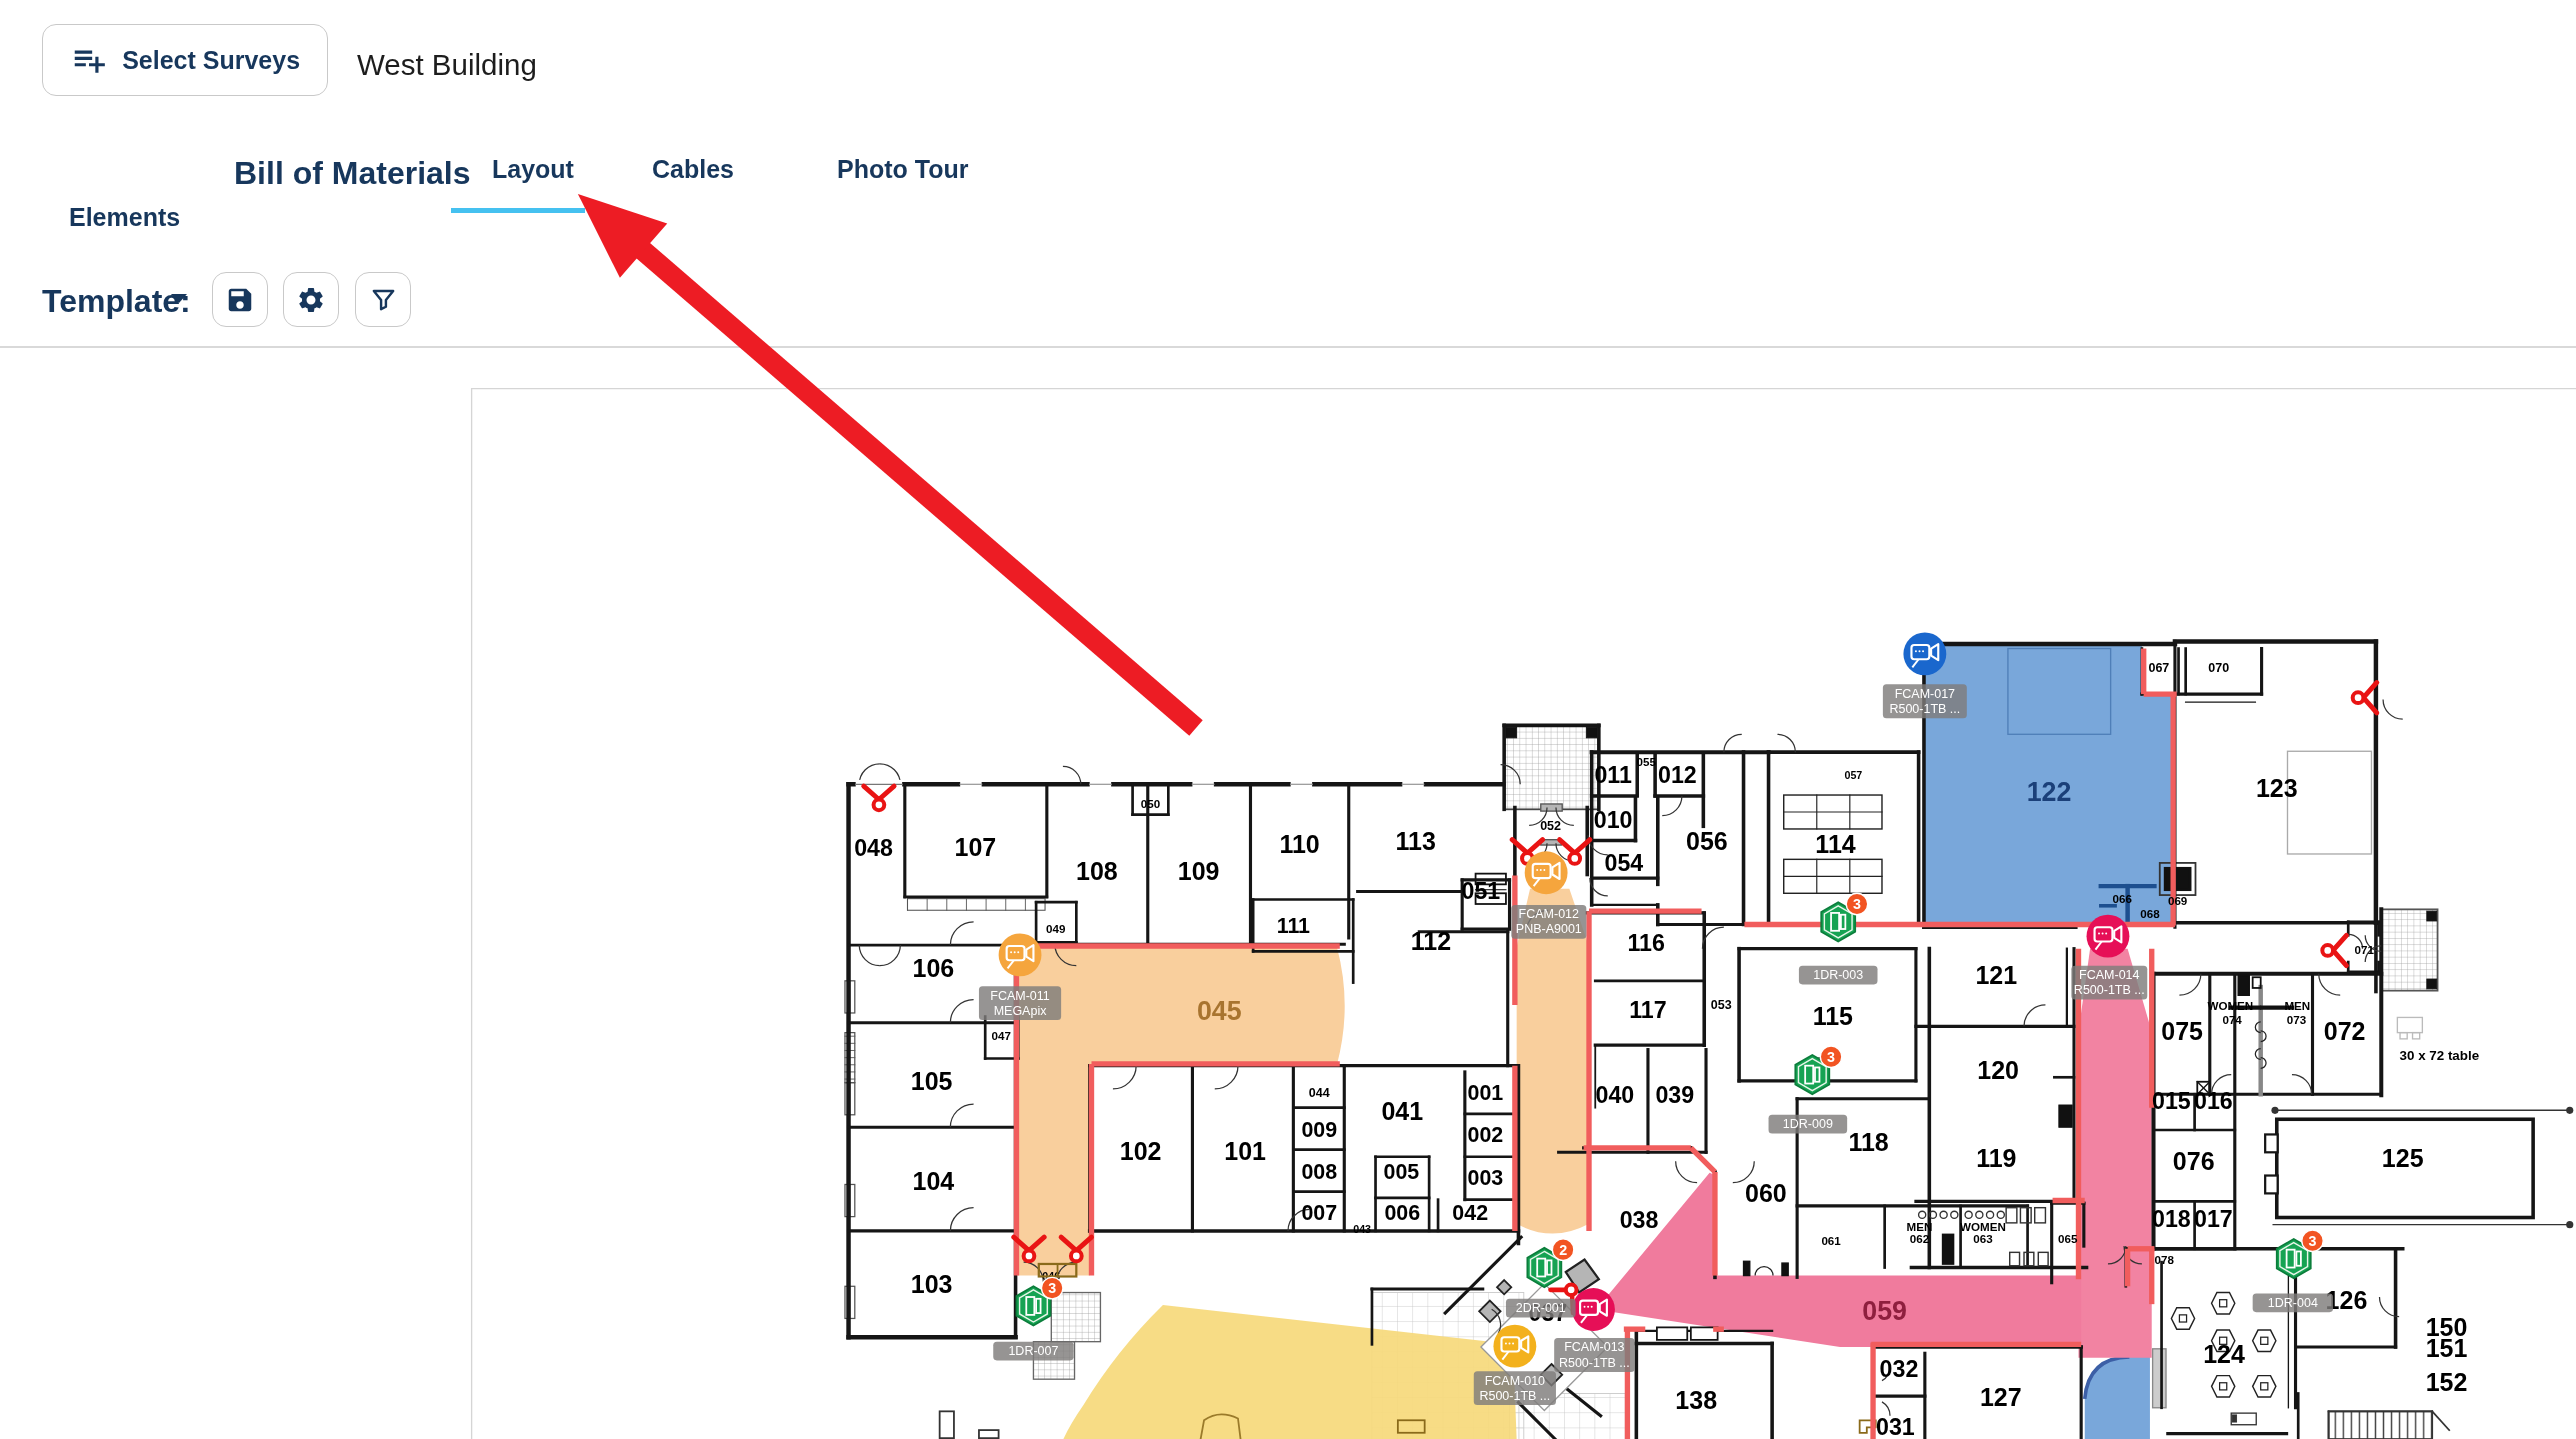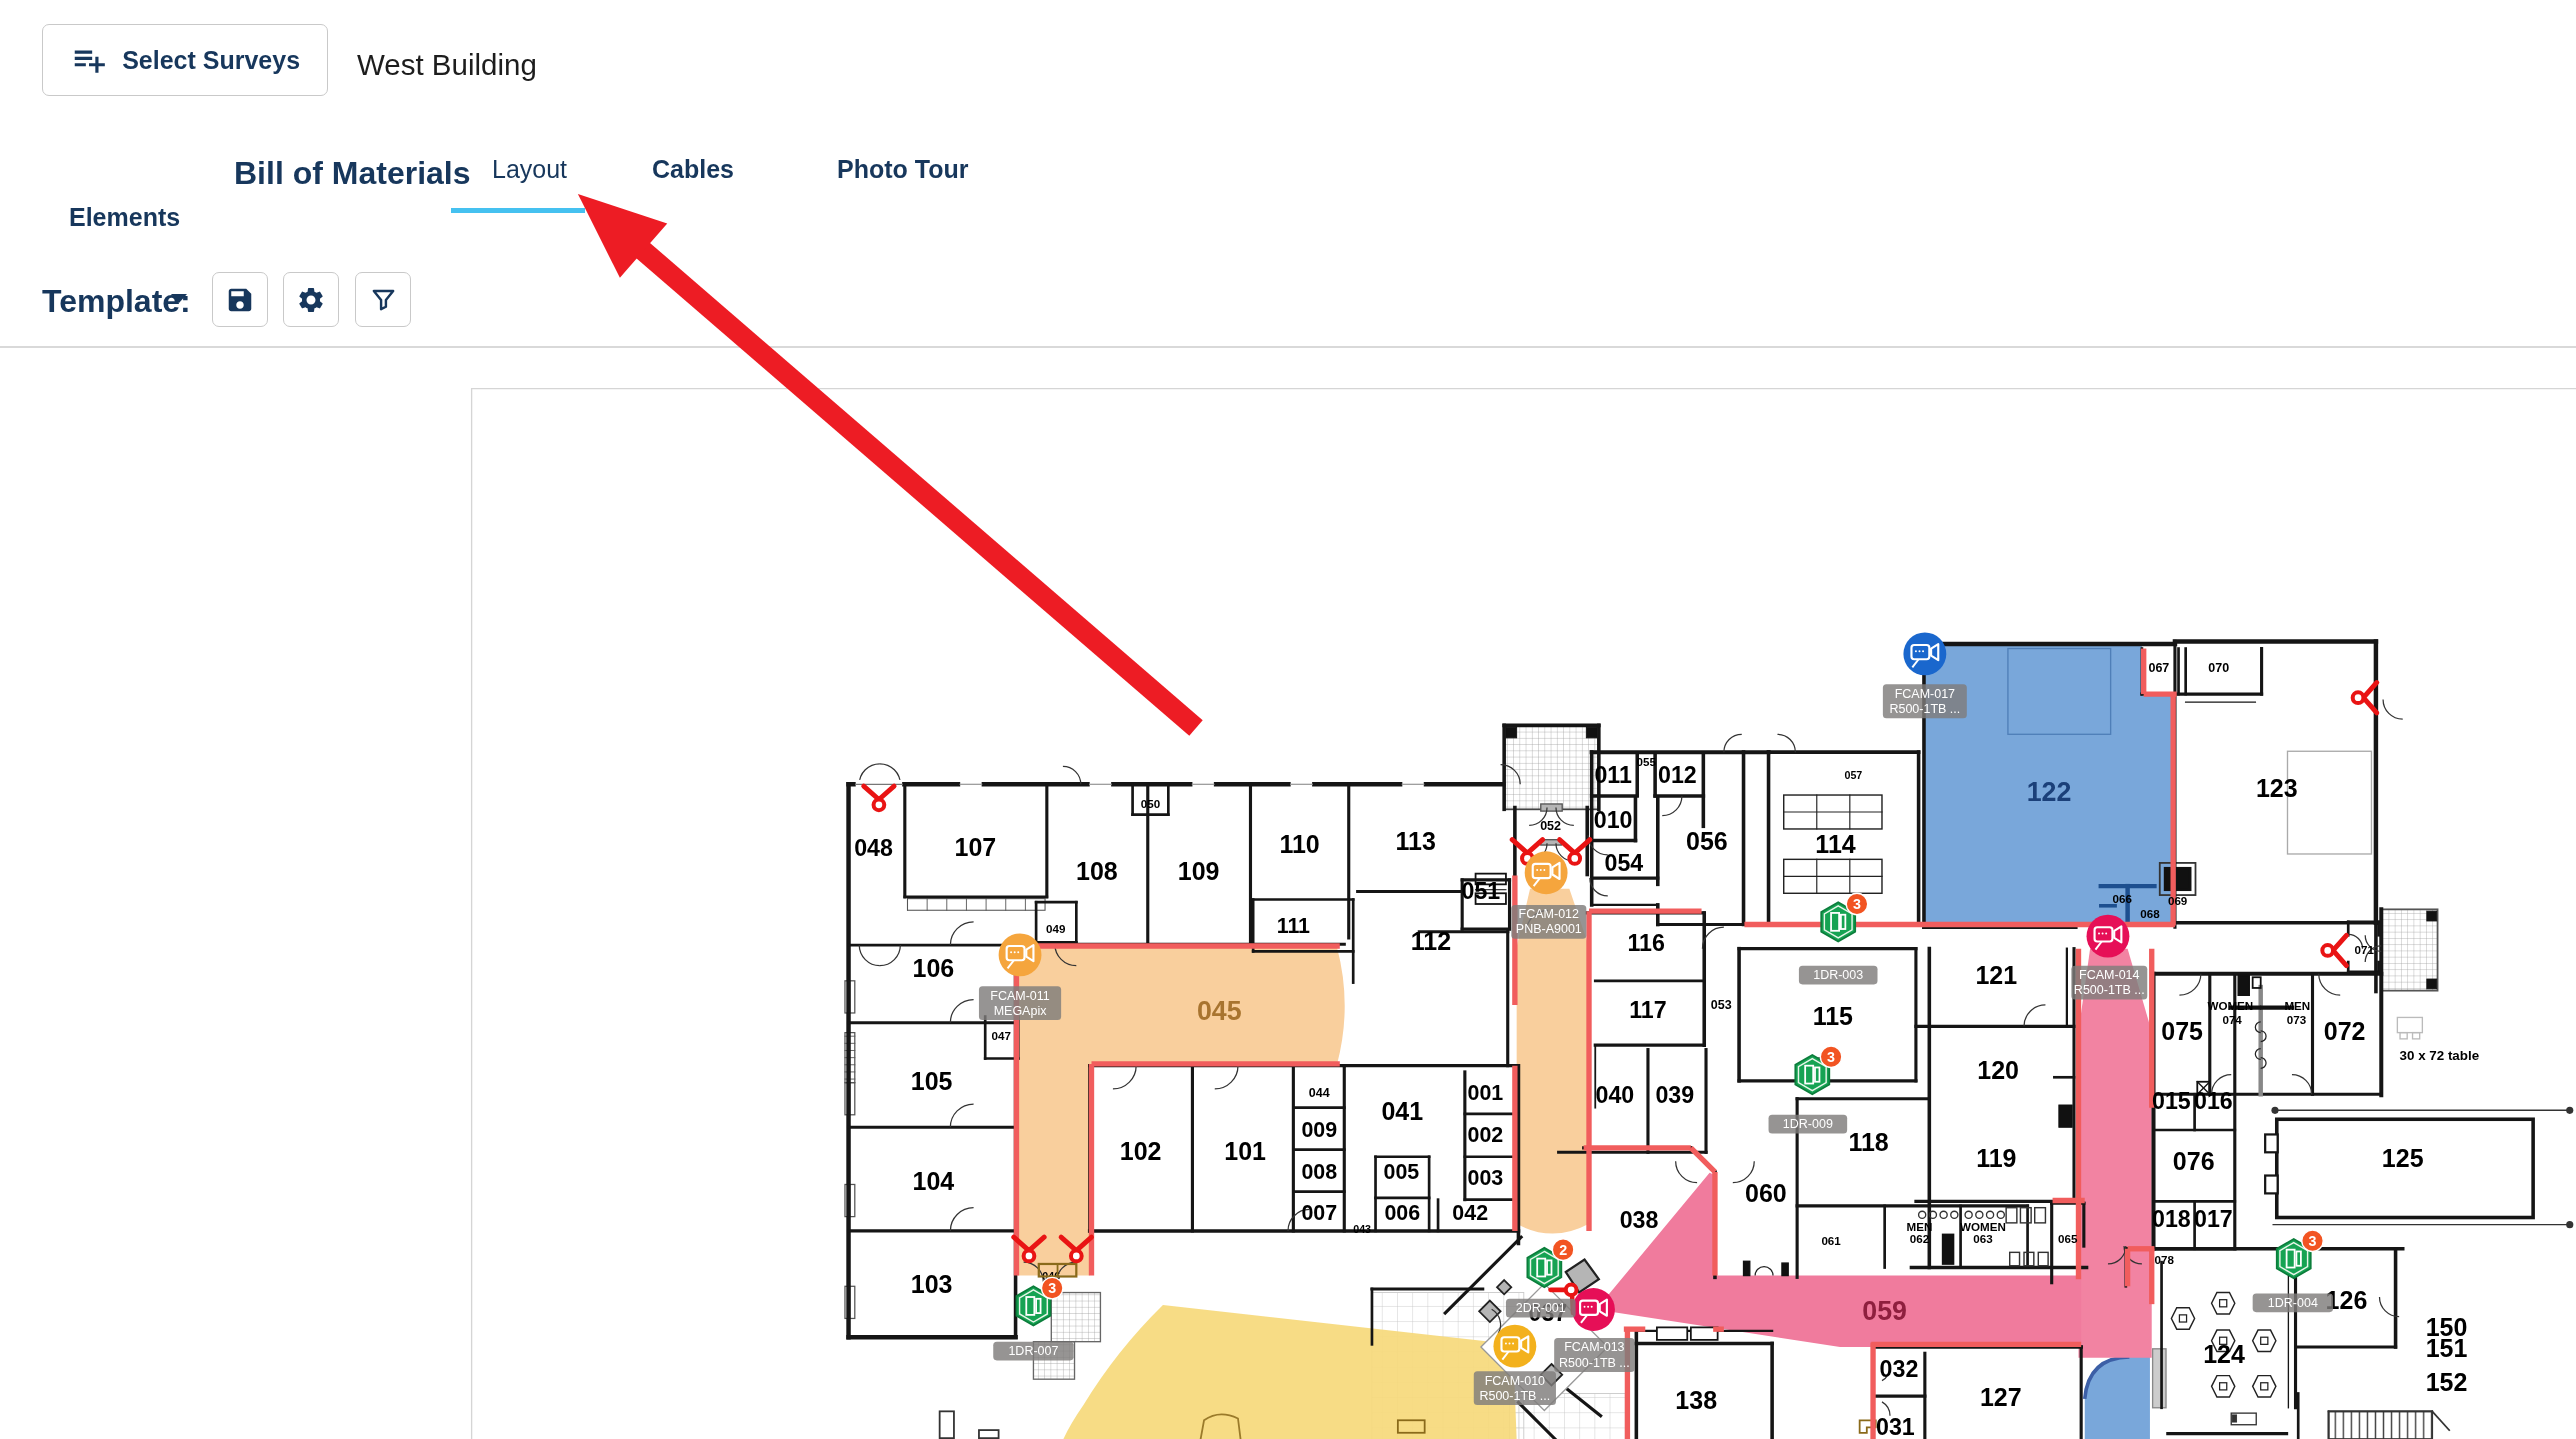--- a/index.html
+++ b/index.html
@@ -1,33 +1,33 @@
 <!DOCTYPE html>
 <html style="font-size:14.3px"><head><meta charset="utf-8">
 <style>
 html,body{margin:0;padding:0;width:2576px;height:1440px;background:#fff;overflow:hidden;}
 body{font-family:"Liberation Sans",sans-serif;position:relative;}
 .abs{position:absolute;}
-.btn{position:absolute;border:1.8px solid #c9c9c9;border-radius:7px;background:#fff;display:flex;align-items:center;justify-content:center;}
+.btn{position:absolute;border:1.8px solid #c9c9c9;border-radius:14px;background:#fff;display:flex;align-items:center;justify-content:center;}
 </style></head><body>
 
 <div class="btn" style="left:42px;top:24px;width:284px;height:70px;">
   <svg width="38" height="38" viewBox="0 0 24 24" style="margin-right:14.3px;">
       <path fill="#17375c" d="M14 10H3v2h11v-2zm0-4H3v2h11V6zm4 8v-4h-2v4h-4v2h4v4h2v-4h4v-2h-4zM3 16h7v-2H3v2z"></path>
     </svg>
   <span style="font-size:25px;font-weight:700;color:#17375c;">Select Surveys</span>
 </div>
 
 <div class="abs" style="left:357px;top:48px;font-size:29.5px;font-weight:400;color:#1d1d1d;">West Building</div>
 
 <div class="abs" style="left:69px;top:155px;font-size:25px;font-weight:700;color:#17375c;margin-top:48px;">Elements</div>
 
 <div class="abs" style="left:234px;top:155px;font-size:32px;font-weight:700;color:#17375c;">Bill of Materials</div>
 
-<div class="abs" style="left:492px;top:155px;font-size:25px;font-weight:400;color:#17375c;text-align:center;">Layout</div>
+<div class="abs" style="left:492px;top:155px;font-size:25px;font-weight:700;color:#17375c;text-align:center;">Layout</div>
 
 <div class="abs" style="left:652px;top:155px;font-size:25px;font-weight:700;color:#17375c;">Cables</div>
 
 <div class="abs" style="left:801px;top:155px;font-size:25px;font-weight:700;color:#17375c;margin-left:36px;">Photo Tour</div>
 
 <div class="abs" style="left:451px;top:208px;width:134px;height:4.5px;background:#45c1f0;"></div>
 
 <div class="abs" style="left:42px;top:283px;font-size:32px;font-weight:700;color:#17375c;">Template:</div>
 
 <div class="abs" style="left:171px;top:294px;width:0;height:0;border-left:8px solid transparent;border-right:8px solid transparent;border-top:9.8px solid #17375c;"></div>

